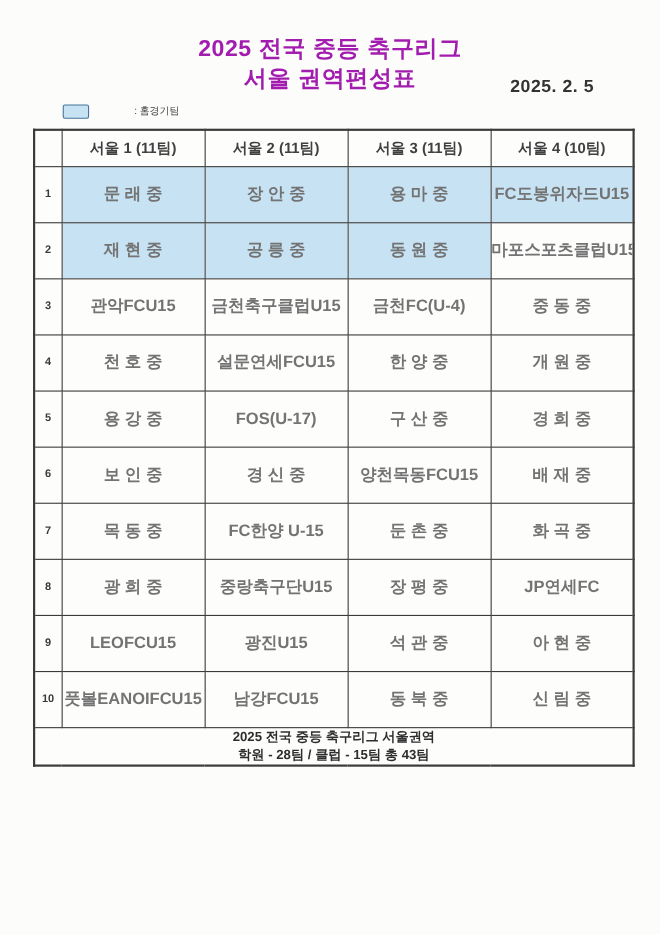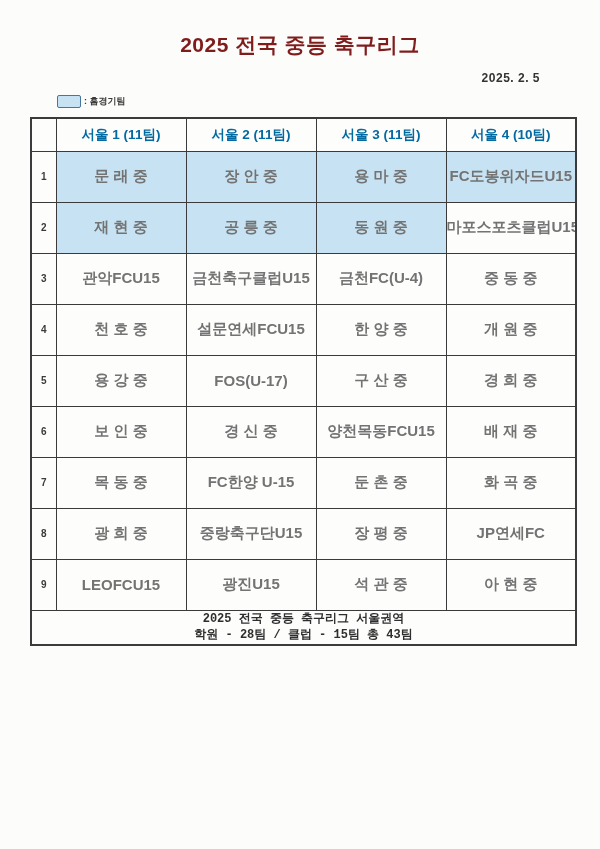--- a/index.html
+++ b/index.html
@@ -18,28 +18,28 @@
     position: absolute;
     top: 32px;
     left: 0;
     width: 100%;
     text-align: center;
   }
   .title-line {
     font-size: 21px;
     font-weight: bold;
     line-height: 1.28;
-    color: #7f1d1d;
+    color: #a21caf;
     letter-spacing: 0.5px;
   }
   .doc-date {
     position: absolute;
     top: 71px;
     right: 60px;
-    font-size: 12px;
+    font-size: 16px;
     font-weight: bold;
     color: #333;
     letter-spacing: 0.5px;
   }
   .legend {
     position: absolute;
     top: 95px;
     left: 57px;
     display: flex;
     align-items: center;
@@ -47,22 +47,23 @@
   }
   .legend-swatch {
     width: 24px;
     height: 13px;
     background: var(--hl, #c7e3f3);
     border: 1.5px solid #47759c;
     border-radius: 2px;
   }
   .legend-label {
     font-size: 9px;
-    font-weight: bold;
+    font-weight: normal;
     color: #3a3a3a;
+    margin-left: 38px;
   }
   table.roster {
     position: absolute;
     top: 117px;
     left: 30px;
     width: 546px;
     border-collapse: collapse;
     table-layout: fixed;
     border: 2px solid var(--bd, #3b3b3b);
     background: #fdfdfc;
@@ -72,21 +73,21 @@
   table.roster th, table.roster td {
     border: 1.5px solid var(--bd, #3b3b3b);
     text-align: center;
     vertical-align: middle;
     overflow: hidden;
   }
   th.col-header {
     height: 33px;
     font-size: 13.5px;
     font-weight: bold;
-    color: #0369a1;
+    color: #404040;
   }
   td.row-num {
     height: 51px;
     font-size: 10px;
     font-weight: bold;
     color: #3a3a3a;
   }
   td.team {
     height: 51px;
     font-size: 15px;
@@ -96,30 +97,30 @@
   }
   td.team.hl { background: var(--hl, #c7e3f3); }
   td.crossed { position: relative; padding: 0; }
   td.crossed svg { display: block; width: 100%; height: 100%; }
   td.table-footer {
     height: 32px;
     font-size: 12px;
     font-weight: bold;
     line-height: 1.4;
     color: #2e2e2e;
-    font-family: Liberation Mono, monospace;
   }
 </style>
 </head>
 <body>
 
 <div class="page">
 
   <div class="title-block">
     <div class="title-line">2025 전국 중등 축구리그</div>
+    <div class="title-line">서울 권역편성표</div>
   </div>
 
   <div class="doc-date">2025. 2. 5</div>
 
   <div class="legend">
     <span class="legend-swatch"></span>
     <span class="legend-label">: 홈경기팀</span>
   </div>
 
   <table class="roster">
@@ -197,20 +198,27 @@
         <td class="team">JP연세FC</td>
       </tr>
       <tr>
         <td class="row-num">9</td>
         <td class="team">LEOFCU15</td>
         <td class="team">광진U15</td>
         <td class="team">석 관 중</td>
         <td class="team">아 현 중</td>
       </tr>
       <tr>
+        <td class="row-num">10</td>
+        <td class="team">풋볼EANOIFCU15</td>
+        <td class="team">남강FCU15</td>
+        <td class="team">동 북 중</td>
+        <td class="team">신 림 중</td>
+      </tr>
+      <tr>
         <td class="table-footer" colspan="5">
           <div>2025 전국 중등 축구리그 서울권역</div>
           <div>학원 - 28팀 / 클럽 - 15팀  총 43팀</div>
         </td>
       </tr>
     </tbody>
   </table>
 
 </div>
 

